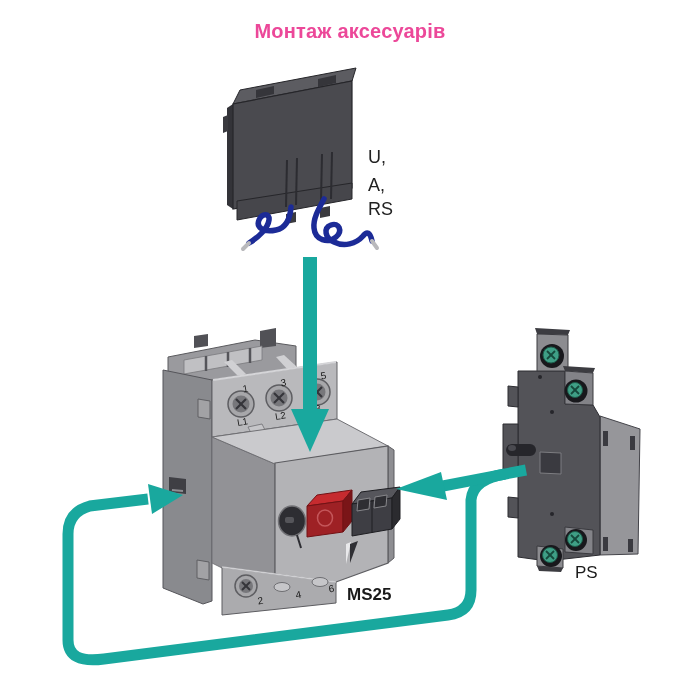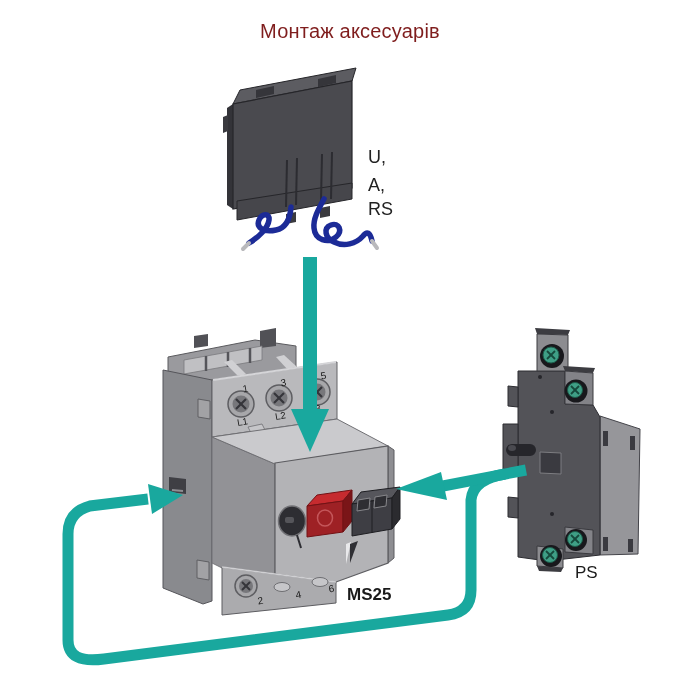--- a/index.html
+++ b/index.html
@@ -1,19 +1,19 @@
 <!DOCTYPE html>
 <html style="--arrow: #19a89e; --wire: #1c2b97;"><head>
 <meta charset="utf-8">
 <style>
   html,body{margin:0;padding:0;background:#fff;}
   #canvas{position:relative;width:700px;height:700px;background:#fff;overflow:hidden;
           font-family:"Liberation Sans",sans-serif;}
   #title{position:absolute;top:20px;left:0;width:700px;text-align:center;
-         font-size:20px;font-weight:normal;color:#7f1d1d;letter-spacing:0.2px;}
+         font-size:20px;font-weight:bold;color:#ec4899;letter-spacing:0.2px;}
   svg{position:absolute;top:0;left:0;}
   svg text{font-family:"Liberation Sans",sans-serif;fill:#1a1a1a;}
   .arrow{fill:var(--arrow);}
   .arrow-line{stroke:var(--arrow);stroke-width:11;fill:none;}
   .wire{stroke:var(--wire);stroke-width:5.5;fill:none;stroke-linecap:round;}
   .wire-tip{stroke:#b9b9bc;stroke-width:4;stroke-linecap:round;}
   .tlabel{font-size:10px;}
   .plabel{font-size:9.5px;}
   .model-label{font-size:17px;font-weight:bold;}
   .ps-label{font-size:17px;}

